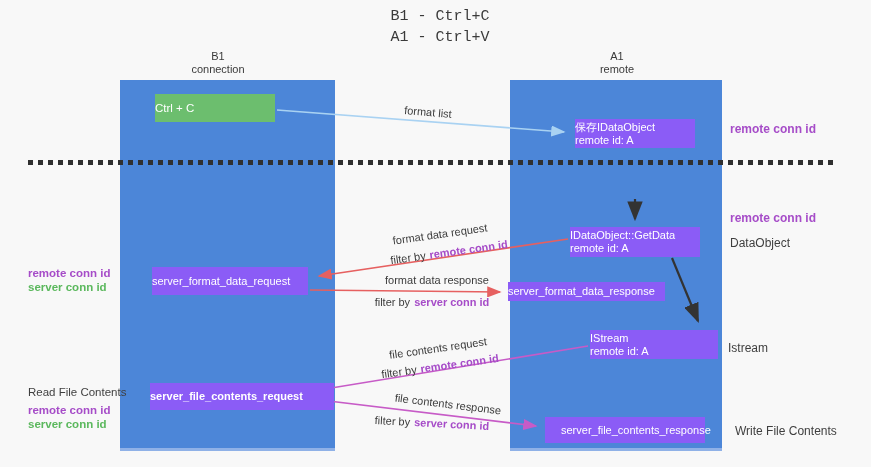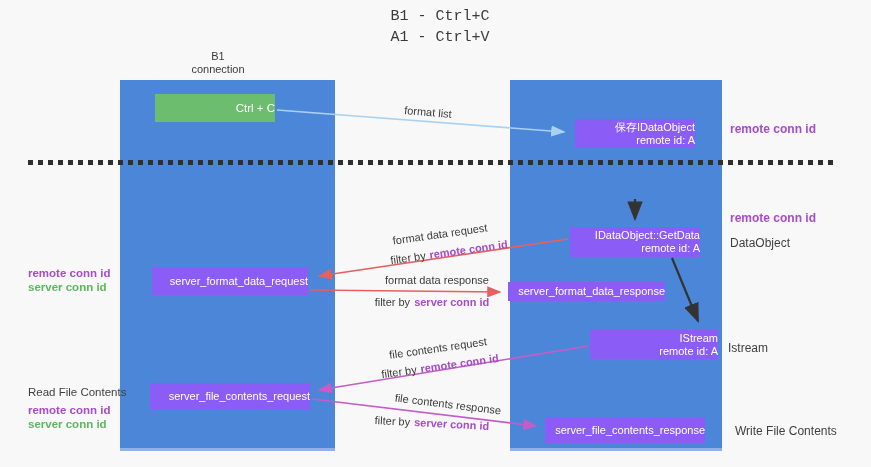--- a/index.html
+++ b/index.html
@@ -26,21 +26,21 @@
     top: 80px; height: 371px;
     background: #4C86D8;
     border-bottom: 3px solid #8FB1E7;
   }
   .dash-line {
     left: 28px; top: 160px; width: 806px; height: 5px;
     background: repeating-linear-gradient(90deg, #2f2f2f 0 5px, transparent 5px 10px);
   }
   .node {
     display: flex; flex-direction: column;
-    align-items: flex-end; justify-content: center;
+    align-items: flex-start; justify-content: center;
     color: #ffffff; text-align: center;
     font-size: 11.5px; line-height: 13px;
   }
   .node.green  { background: #6CBE6E; }
   .node.orange { background: #8b5cf6; font-size: 11px; }
   .side-label { font-size: 12px; white-space: nowrap; }
   .purple { color: #A64CC8; font-weight: bold; }
   .green-txt { color: #5BB85D; font-weight: bold; }
   .edge-label {
     font-size: 11px; white-space: nowrap; color: #3c3c3c;
@@ -60,20 +60,24 @@
 <div id="stage">
 
   <div class="abs title">
     <div>B1 - Ctrl+C</div>
     <div>A1 - Ctrl+V</div>
   </div>
 
   <div class="abs col-label" style="left:158px;">
     <div>B1</div>
     <div>connection</div>
+  </div>
+  <div class="abs col-label" style="left:557px;">
+    <div>A1</div>
+    <div>remote</div>
   </div>
 
   <div class="abs col" style="left:120px; width:215px;"></div>
   <div class="abs col" style="left:510px; width:212px;"></div>
 
   <div class="abs dash-line"></div>
 
   <svg class="overlay" viewBox="0 0 871 467">
     <defs>
       <marker id="m-blue" markerWidth="9" markerHeight="7" refX="8" refY="3.5" orient="auto">
@@ -119,21 +123,21 @@
 
   <div class="abs node orange" style="left:508px; top:282px; width:157px; height:19px;">
     <div>server_format_data_response</div>
   </div>
 
   <div class="abs node orange" style="left:590px; top:330px; width:128px; height:29px;">
     <div>IStream</div>
     <div>remote id: A</div>
   </div>
 
-  <div class="abs node orange" style="left:150px; top:383px; width:160px; height:27px;">
+  <div class="abs node orange" style="left:150px; top:383px; width:184px; height:27px;font-weight:bold;">
     <div>server_file_contents_request</div>
   </div>
 
   <div class="abs node orange" style="left:545px; top:417px; width:160px; height:26px;padding-left:16px;">
     <div>server_file_contents_response</div>
   </div>
 
   <div class="abs edge-label rot-pos5" style="left:428px; top:112px;">format list</div>
 
   <div class="abs edge-label rot-neg8" style="left:440px; top:234px;">format data request</div>

